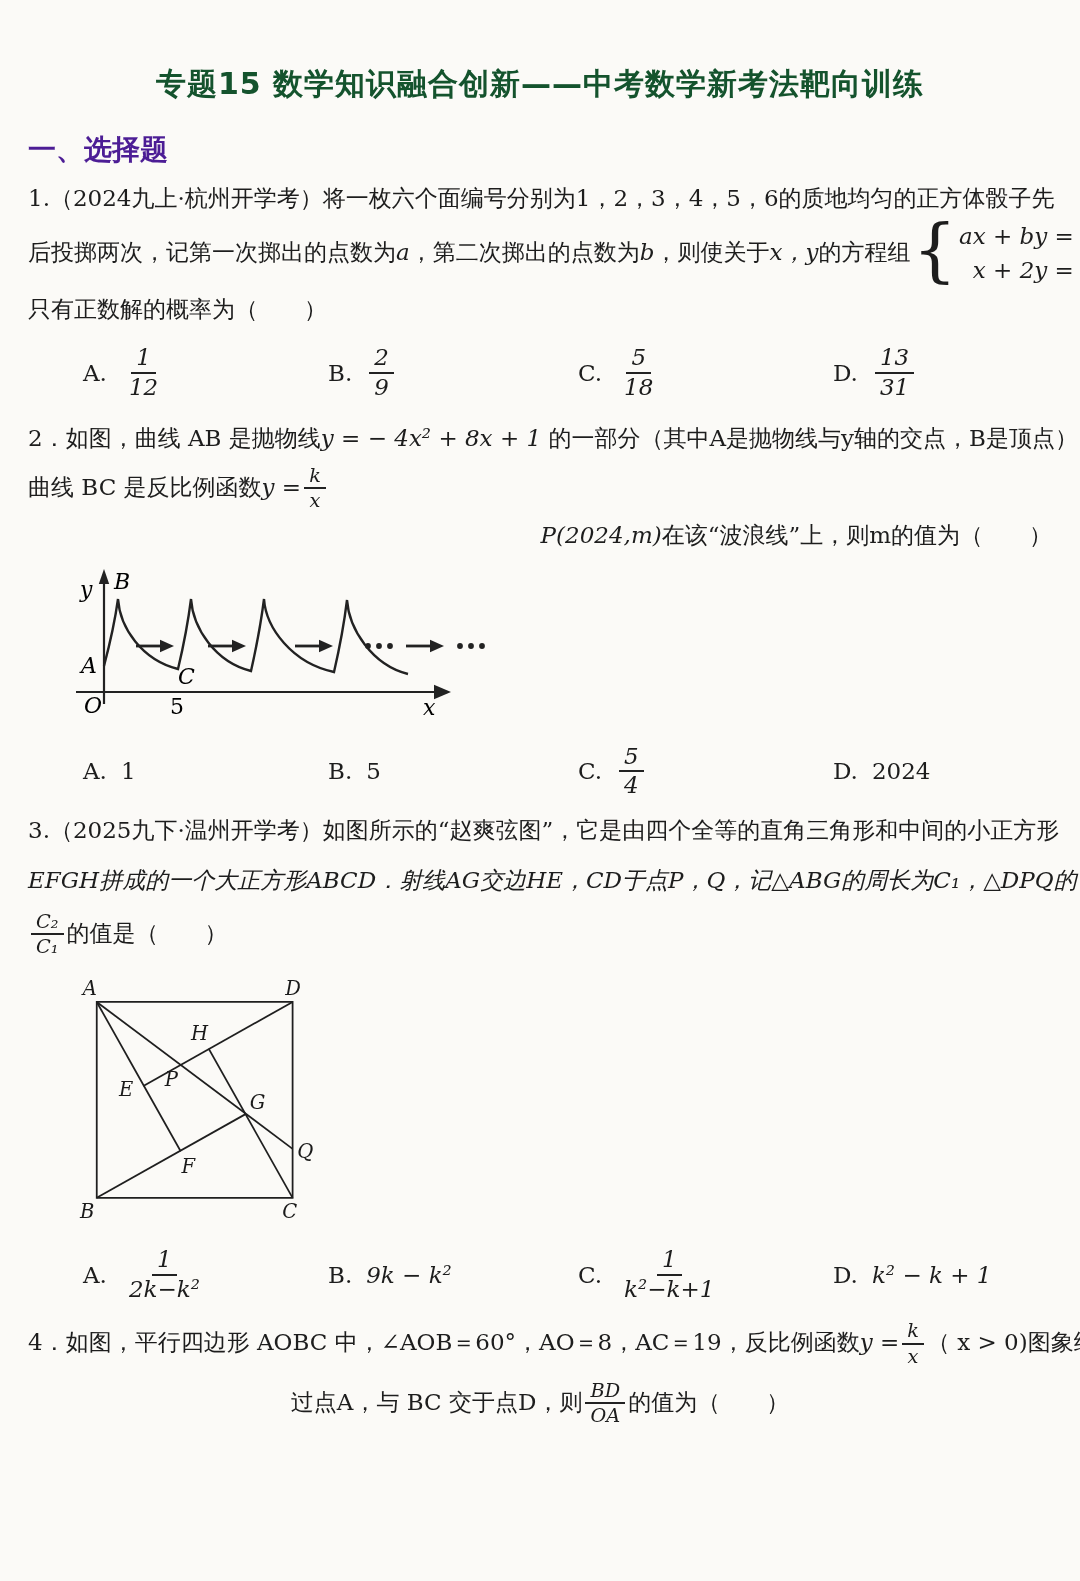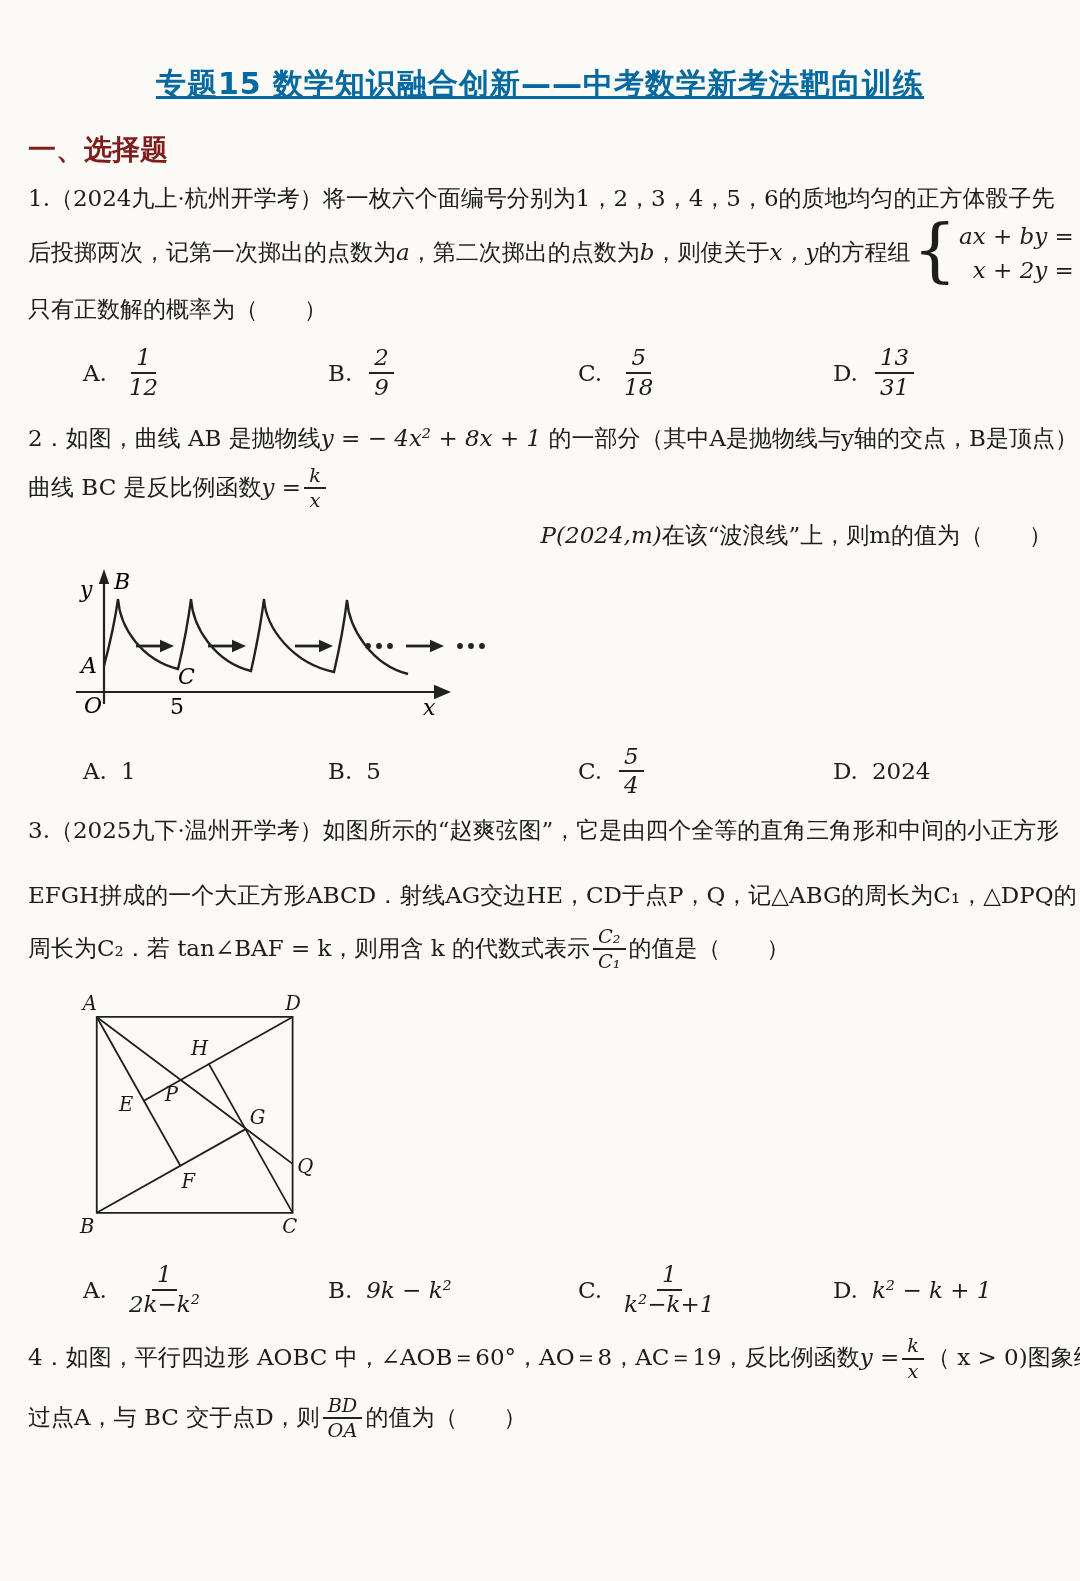--- a/index.html
+++ b/index.html
@@ -15,29 +15,28 @@
     box-sizing:border-box;
     padding:0 28px;
   }
   .title{
     margin:64px 0 0;
     text-align:center;
     font-family:"DejaVu Sans","Liberation Sans",sans-serif;
     font-weight:700;
     font-size:30px;
     letter-spacing:1px;
-    color:#0369a1;
-    text-decoration:underline;
+    color:#14532d;
   }
   .section-heading{
     margin:26px 0 0;
     font-family:"DejaVu Sans","Liberation Sans",sans-serif;
     font-weight:700;
     font-size:28px;
-    color:#7f1d1d;
+    color:#4c1d95;
   }
   .line{
     margin-top:14px;
     font-size:23px;
     line-height:1.38;
     white-space:nowrap;
   }
   .mi{font-style:italic;}
   
   .frac{
@@ -204,23 +203,23 @@
         </div>
       <div class="opt">
           <span class="lab">D.</span>
           <span>2024</span>
         </div>
     </div>
   </div>
 
   <div>
     <div class="line" style="margin-top:16px;">3.（2025九下·温州开学考）如图所示的“赵爽弦图”，它是由四个全等的直角三角形和中间的小正方形</div>
-    <div class="line" style="margin-top:33px;">EFGH拼成的一个大正方形ABCD．射线AG交边HE，CD于点P，Q，记△ABG的周长为C₁，△DPQ的</div>
+    <div class="line" style="margin-top:18px;font-style:italic;">EFGH拼成的一个大正方形ABCD．射线AG交边HE，CD于点P，Q，记△ABG的周长为C₁，△DPQ的</div>
     <div class="line" style="margin-top:14px;">
-      <span>周长为C₂．若 tan∠BAF = k，则用含 k 的代数式表示</span><span class="frac small">
+      <span class="frac small">
           <span class="num">C₂</span>
           <span class="den">C₁</span>
         </span><span>的值是（　　）</span>
     </div>
 
     <div class="figure-wrap">
       <svg width="280" height="263" viewBox="0 0 300 282">
         <g stroke="#1f1f1f" stroke-width="1.9" fill="none">
           <path d="M35,30 H245 V240 H35 Z"></path>
           <line x1="35" y1="30" x2="125" y2="190"></line>
@@ -270,21 +269,21 @@
     </div>
   </div>
 
   <div>
     <div class="line" style="margin-top:18px;">
       <span>4．如图，平行四边形 AOBC 中，∠AOB＝60°，AO＝8，AC＝19，反比例函数</span><span class="mi">y =</span><span class="frac small">
           <span class="num">k</span>
           <span class="den">x</span>
         </span><span>（ x &gt; 0)图象经</span>
     </div>
-    <div class="line" style="margin-top:12px;">
+    <div class="line" style="margin-top:12px;text-align:center;">
       <span>过点A，与 BC 交于点D，则</span><span class="frac small">
           <span class="num">BD</span>
           <span class="den">OA</span>
         </span><span>的值为（　　）</span>
     </div>
   </div>
 
 </div>
 
 </body></html>

